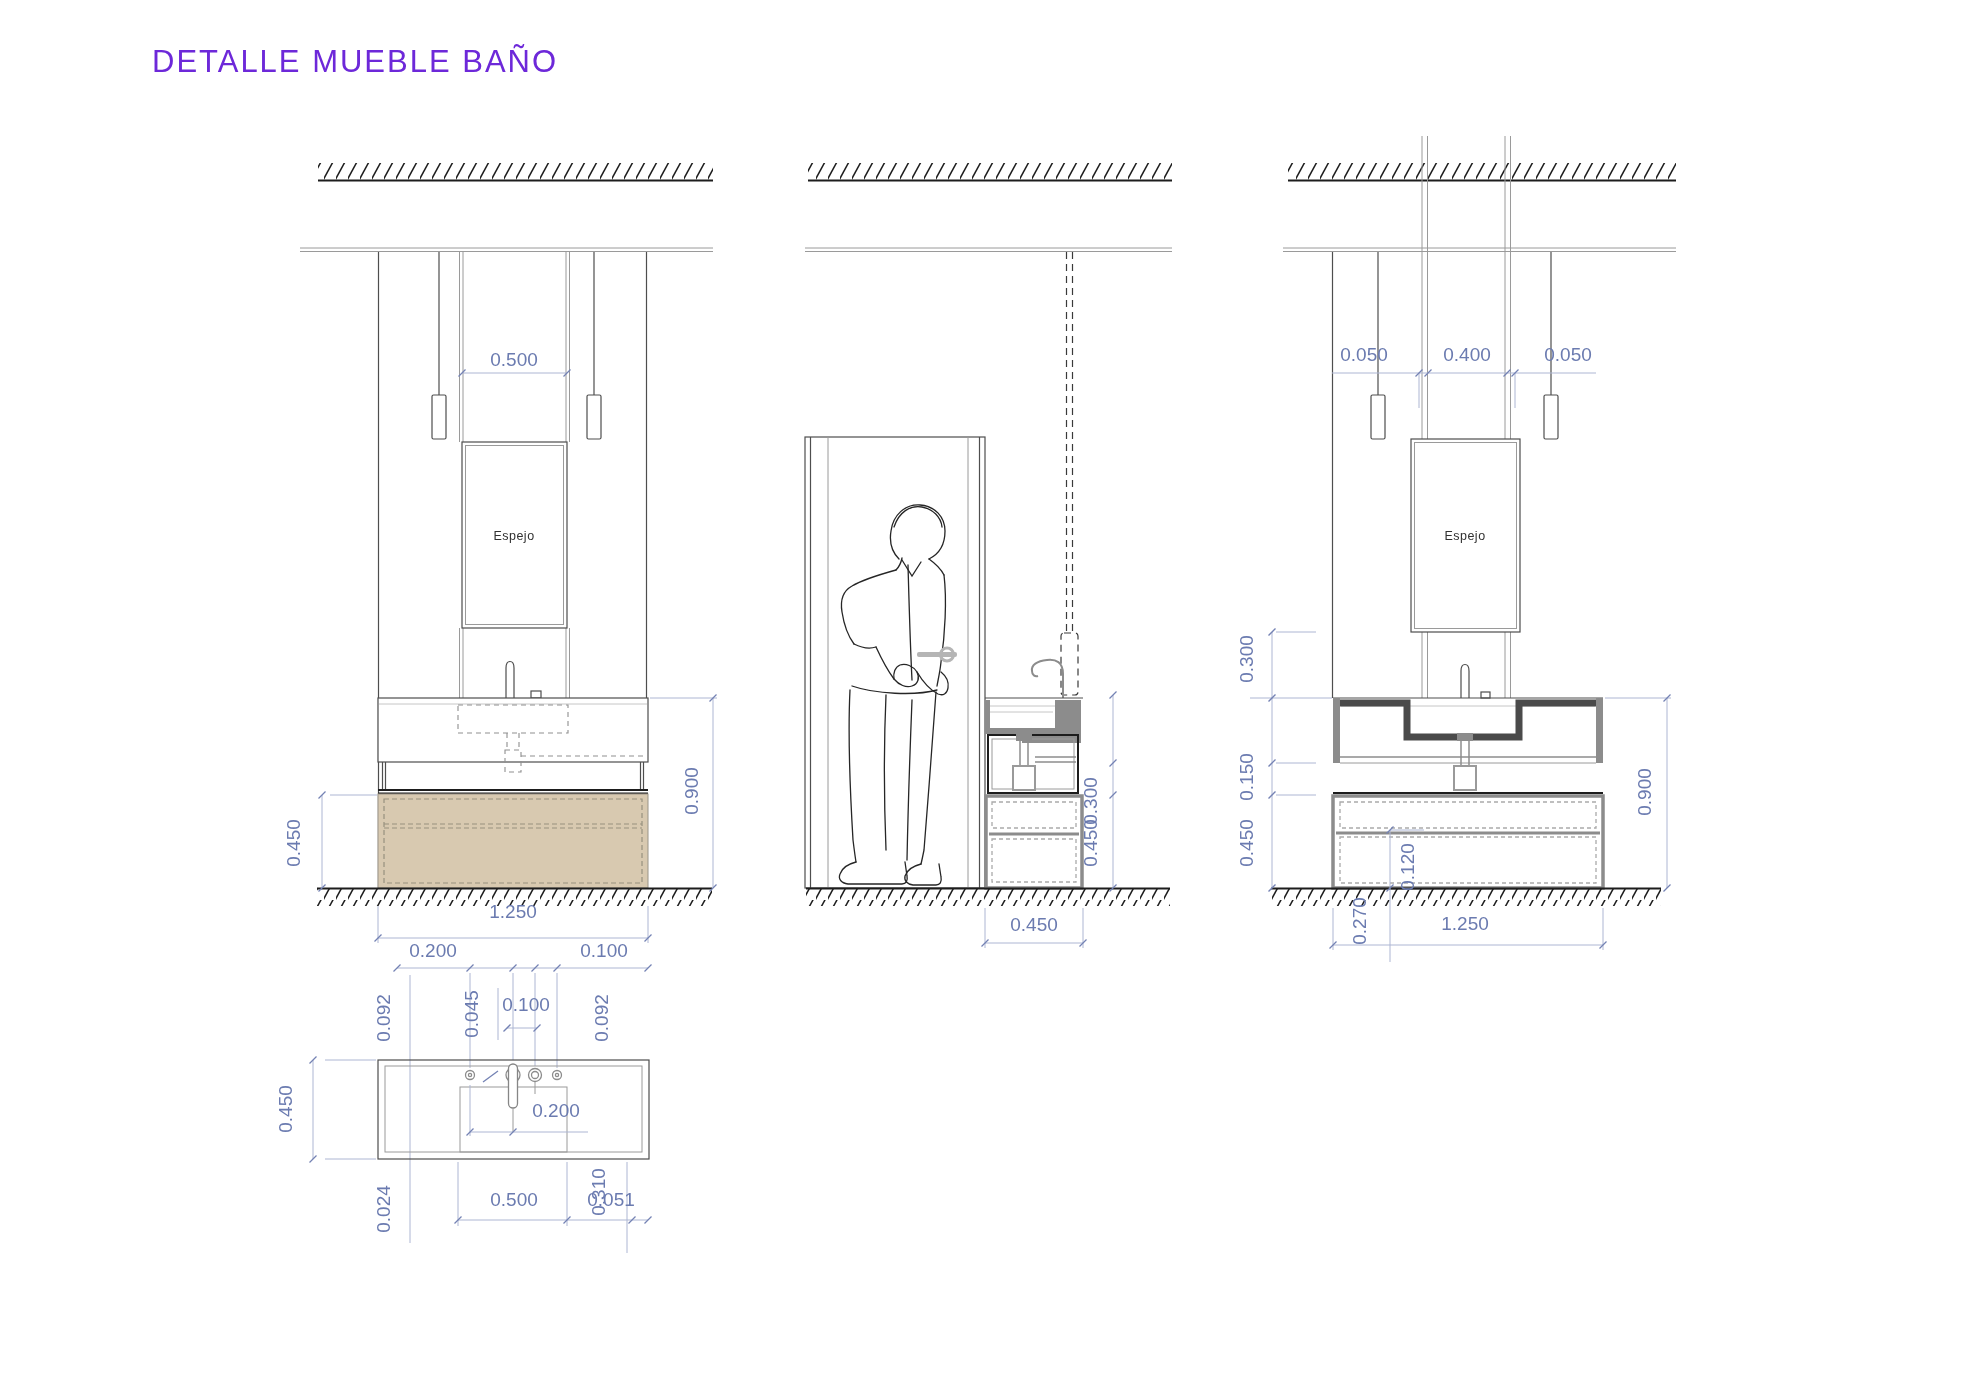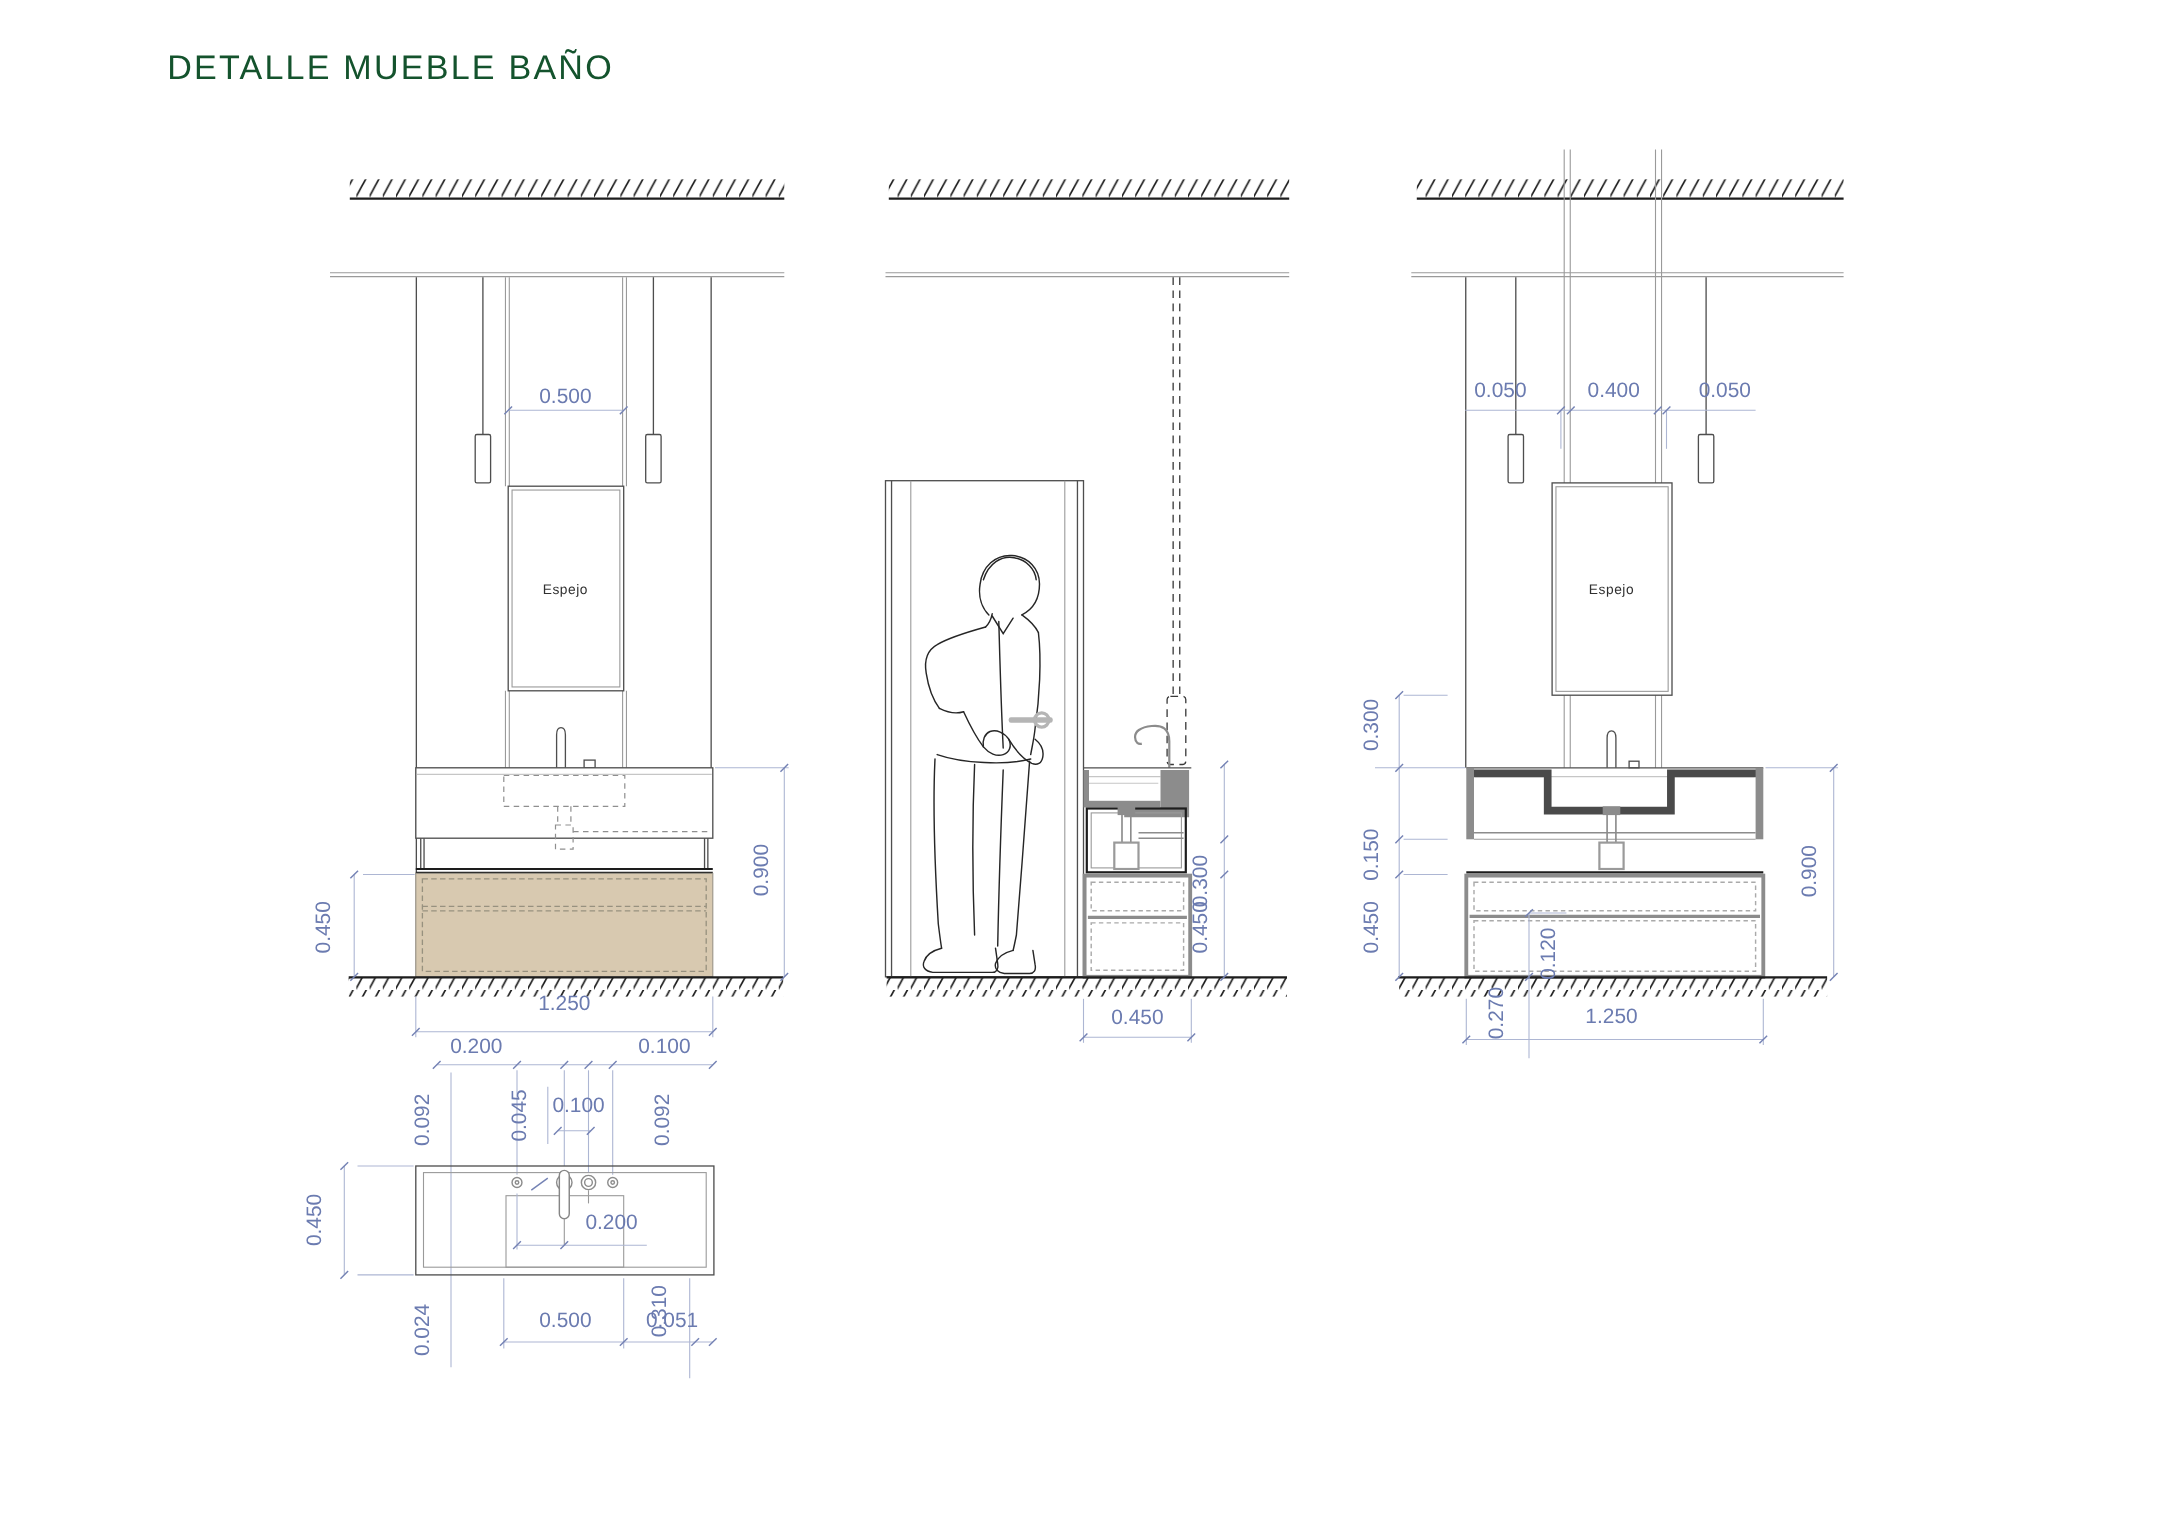--- a/index.html
+++ b/index.html
@@ -1,18 +1,18 @@
 <!DOCTYPE html>
 <html><head>
 <meta charset="utf-8">
 <style>
   html,body{margin:0;padding:0;background:#fff;}
   .canvas{position:relative;width:1980px;height:1400px;background:#ffffff;overflow:hidden;
           font-family:"Liberation Sans", sans-serif;}
-  .title{position:absolute;left:152px;top:44px;font-size:31px;letter-spacing:2px;color:#14532d;font-weight:400;}
+  .title{position:absolute;left:152px;top:44px;font-size:31px;letter-spacing:2px;color:#6d28d9;font-weight:400;}
   svg{position:absolute;left:0;top:0;}
   .ln{stroke:#4e4e4e;stroke-width:1.2;fill:none;}
   .lnw{stroke:#4e4e4e;stroke-width:1.2;fill:#fff;}
   .thin{stroke:#9a9a9a;stroke-width:1;fill:none;}
   .lite{stroke:#c6c6c6;stroke-width:1;fill:none;}
   .blk{stroke:#1d1d1d;stroke-width:2;fill:none;}
   .gry{stroke:#8c8c8c;fill:none;}
   .gfill{fill:#8c8c8c;stroke:none;}
   .dash{stroke:#8f8f8f;stroke-width:1.1;fill:none;stroke-dasharray:5 4;}
   .dashd{stroke:#3a3a3a;stroke-width:1.2;fill:none;stroke-dasharray:7 5;}

